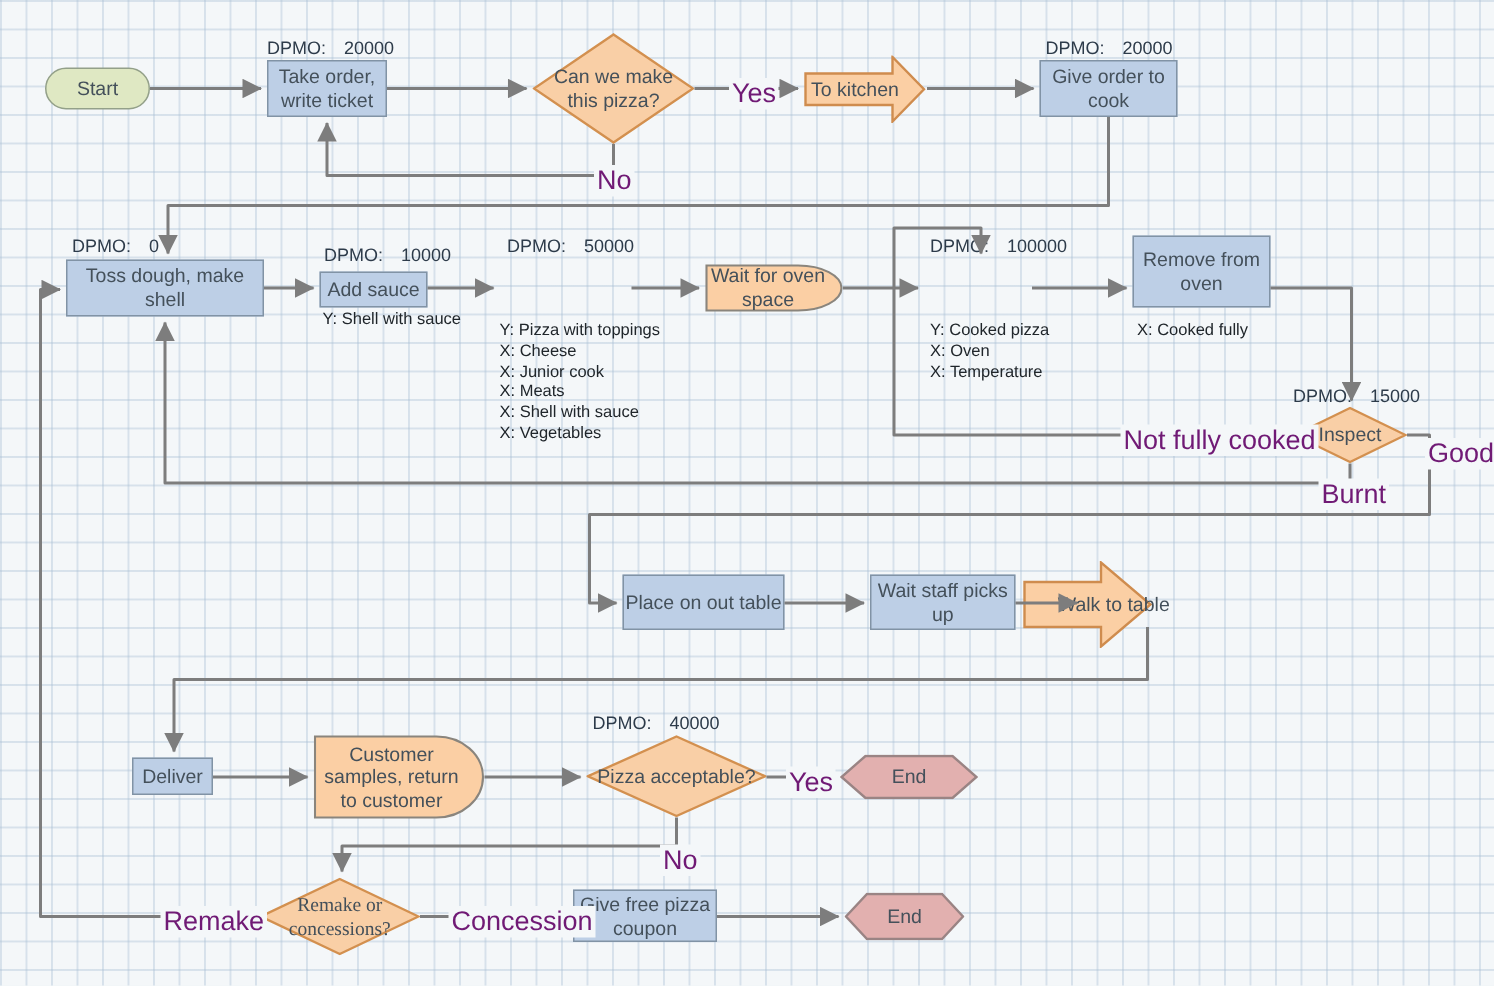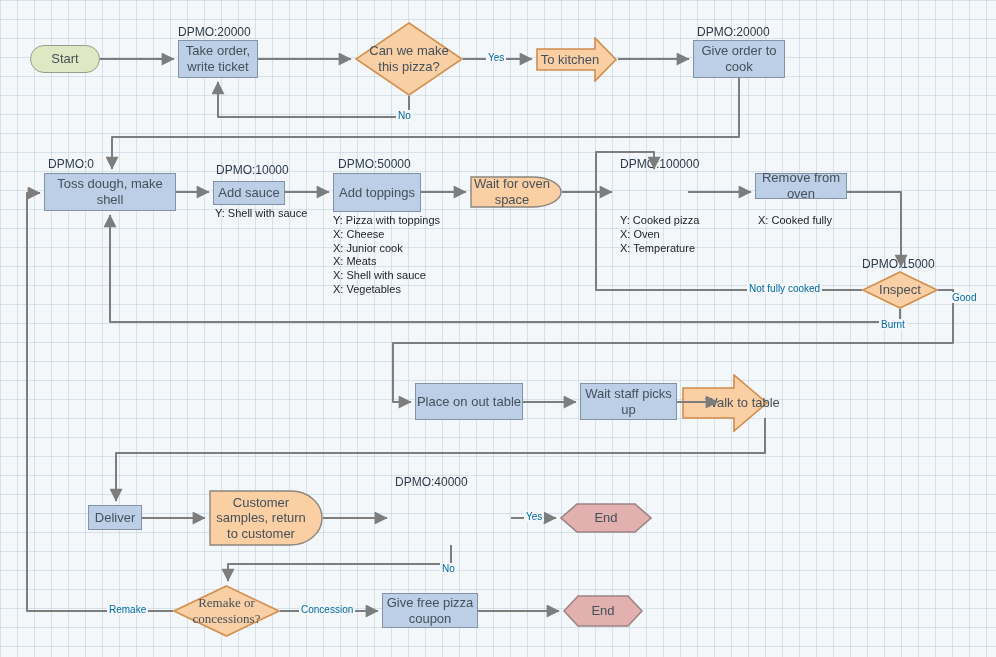--- a/index.html
+++ b/index.html
@@ -21,29 +21,29 @@
   .pill{background:#dfe8c3;border:1.5px solid #93a089;border-radius:14px;}
   .shapewrap{position:absolute;z-index:2;}
   .shapewrap svg{position:absolute;left:0;top:0;display:block;}
   .shape-label{
     position:absolute;inset:0;display:flex;align-items:center;justify-content:center;
     text-align:center;font-size:13px;color:#44505a;line-height:1.2;
   }
   .shape-label > span{display:inline-block;}
   .dpmo{
     position:absolute;font-size:12px;color:#2d3b4a;white-space:nowrap;
-    display:flex;z-index:1;
+    display:flex;gap:12px;z-index:1;
   }
   .ann{
     position:absolute;font-size:11px;color:#20262b;line-height:13.8px;
     white-space:nowrap;z-index:1;text-align:left;
   }
   .ann div{white-space:nowrap;}
   .clabel{
-    position:absolute;font-size:10px;color:#0369a1;background:#f4f7f9;
+    position:absolute;font-size:18px;color:#701a75;background:#f4f7f9;
     padding:0 2px;white-space:nowrap;z-index:4;
   }
   #connector-layer{position:absolute;left:0;top:0;z-index:3;pointer-events:none;}
   #connector-layer path{pointer-events:stroke;}
 </style>
 </head>
 <body>
 
 <div id="canvas">
 
@@ -131,35 +131,32 @@
   </div>
 
   <div class="node box" style="left:44px;top:173px;width:132px;height:38px;">
     <span>Toss dough, make shell</span>
   </div>
 
   <div class="node box" style="left:213px;top:181px;width:72px;height:24px;">
     <span>Add sauce</span>
   </div>
 
-  <div class="node box" style="left:333px;top:173px;width:88px;height:39px;">
-    <span>Add toppings</span>
-  </div>
 
   <div class="shapewrap" style="left:470px;top:176px;width:92px;height:32px;">
     <svg width="92" height="32">
       <path d="M1,1 H62 A29,15 0 0 1 62,31 H1 Z" fill="#fbcfa4" stroke="#8a857d" stroke-width="1.4"></path>
     </svg>
     <div class="shape-label" style="right:8px;">
       <span style="width:86px;">Wait for oven space</span>
     </div>
   </div>
 
 
-  <div class="node box" style="left:755px;top:173px;width:92px;height:26px;">
+  <div class="node box" style="left:755px;top:157px;width:92px;height:48px;">
     <span>Remove from oven</span>
   </div>
 
   <div class="shapewrap" style="left:862px;top:271px;width:76px;height:38px;">
     <svg width="76" height="38">
       <polygon points="38,1 75,19 38,37 1,19" fill="#f9cfa6" stroke="#d3904f" stroke-width="1.6"></polygon>
     </svg>
     <div class="shape-label">
       <span>Inspect</span>
     </div>
@@ -188,20 +185,28 @@
 
   <div class="shapewrap" style="left:209px;top:490px;width:114px;height:56px;">
     <svg width="114" height="56">
       <path d="M1,1 H82 A31,27 0 0 1 82,55 H1 Z" fill="#fbcfa4" stroke="#8a857d" stroke-width="1.4"></path>
     </svg>
     <div class="shape-label" style="right:10px;">
       <span style="width:98px;">Customer samples, return to customer</span>
     </div>
   </div>
 
+  <div class="shapewrap" style="left:391px;top:490px;width:120px;height:55px;">
+    <svg width="120" height="55">
+      <polygon points="60,1 119,27.5 60,54 1,27.5" fill="#f9cfa6" stroke="#d3904f" stroke-width="1.6"></polygon>
+    </svg>
+    <div class="shape-label">
+      <span style="width:112px;">Pizza acceptable?</span>
+    </div>
+  </div>
 
   <div class="shapewrap" style="left:560px;top:503px;width:92px;height:30px;">
     <svg width="92" height="30">
       <polygon points="17,1 75,1 91,15 75,29 17,29 1,15" fill="#e2b0af" stroke="#9a8484" stroke-width="1.6"></polygon>
     </svg>
     <div class="shape-label">
       <span>End</span>
     </div>
   </div>
 

